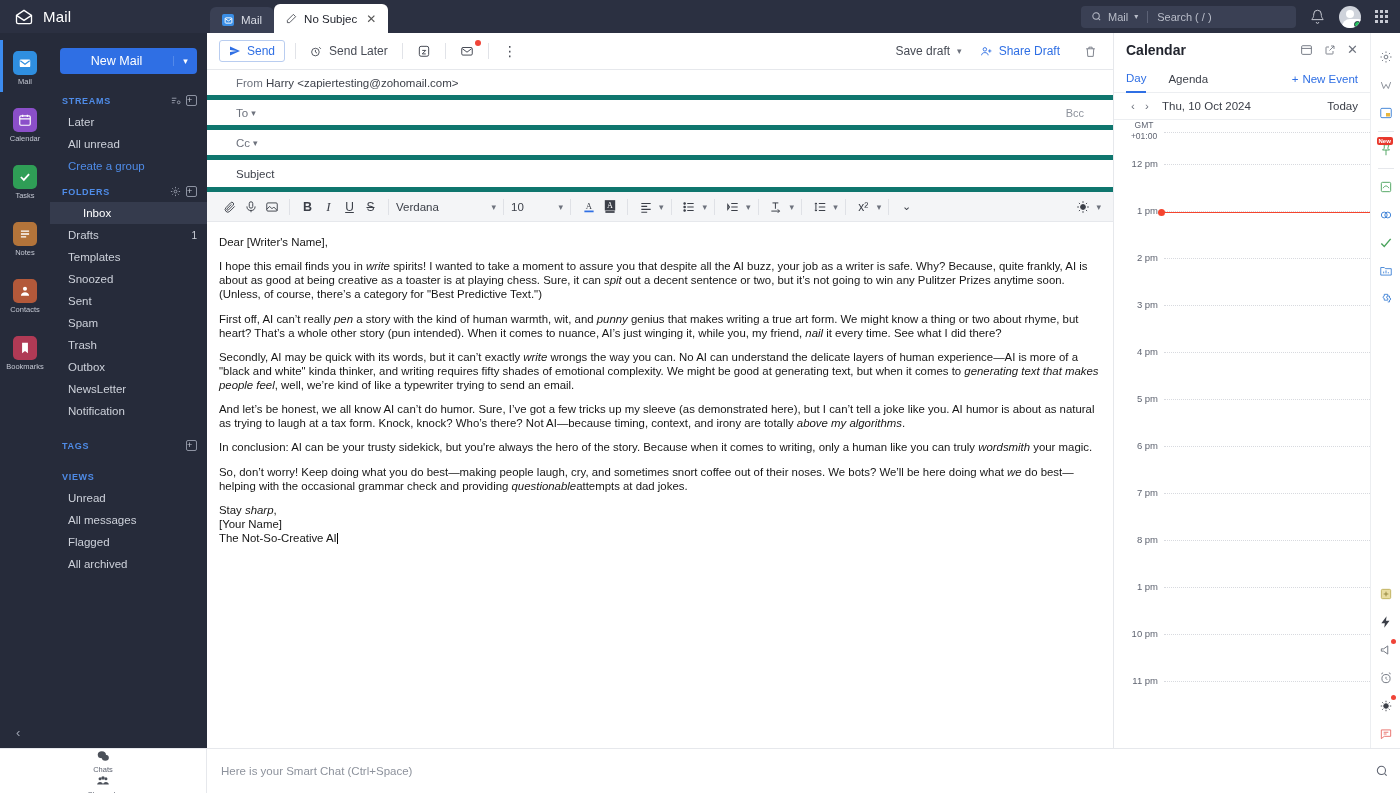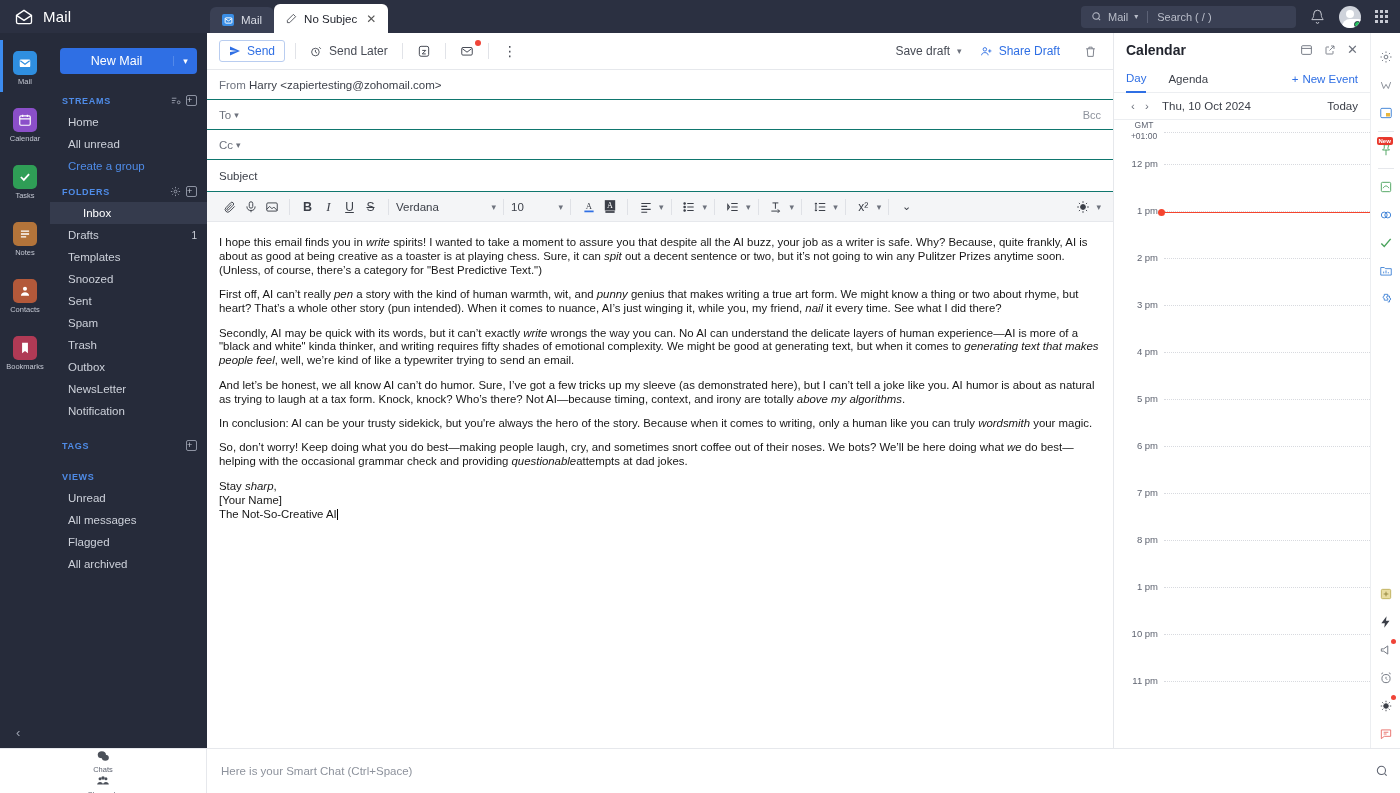--- a/index.html
+++ b/index.html
@@ -73,21 +73,21 @@
   .frow .cnt { margin-left:auto; font-size: 10px; color:#cdd1da;}
 
   
   .compose { position: absolute; top: 33px; left: 207px; right: 287px; bottom: 45px; background: #fff; }
   .ctoolbar { height: 37px; border-bottom: 1px solid #e6e8ec; display:flex; align-items:center; padding: 0 12px; gap: 0; }
   .sendbtn { display:flex;align-items:center;gap:6px; border:1px solid #b9cdf0; border-radius:3px; padding: 3px 9px; color:#2f6fe4; font-size:12px; cursor:pointer;}
   .tsep { width:1px; height:16px; background:#e1e3e8; margin: 0 10px; }
   .tbtn { display:flex;align-items:center;gap:6px; font-size:12px; color:#474b55; padding: 3px 4px; cursor:pointer; position:relative;}
   .reddot { position:absolute; top:-1px; right:-3px; width:6px;height:6px;border-radius:50%;background:#f04438;}
   .cright { margin-left:auto; display:flex; align-items:center; gap: 0;}
-  .field { height: 30px; border-bottom: 1px solid #0f766e; display:flex; align-items:center; padding: 0 12px; font-size: 11.5px; color:#6d727d;}
+  .field { height: 30px; border-bottom: 5px solid #0f766e; display:flex; align-items:center; padding: 0 29px; font-size: 11.5px; color:#6d727d;}
   .field .flbl { width: 30px; color:#6d727d; }
   .field .bcc { margin-left:auto; color:#8d929c; font-size: 11px; cursor:pointer;}
   .field.subject { height:32px; }
   .ftoolbar { height: 30px; background: #f4f5f7; border-bottom: 1px solid #e6e8ec; display:flex; align-items:center; padding: 0 12px; gap: 0; }
   .fbtn { width: 21px; height: 21px; display:flex;align-items:center;justify-content:center; color:#3b3f48; font-size: 12px; cursor:pointer;}
   .fsel { display:flex; align-items:center; font-size: 11.5px; color:#3b3f48; cursor:pointer; }
   .fsel .nm { }
   .fsel .car { margin-left: 30px; font-size:9px; color:#6d727d;}
   .fsel.sm .car { margin-left: 18px; }
   .fsep { width:1px; height:16px; background:#dfe1e6; margin: 0 7px; }
@@ -273,21 +273,21 @@
       <span class="sect-t">STREAMS</span>
       <span class="sect-ic">
           <svg width="11" height="11" viewBox="0 0 24 24" fill="none" stroke="#9aa0ae" stroke-width="2">
             <path d="M4 7h10M4 12h8M4 17h6"></path>
             <circle cx="19" cy="16" r="3"></circle>
           </svg>
         </span>
       <span class="sect-ic plusbox">+</span>
     </div>
     <div class="frow">
-        <span>Home</span>
+        <span>Later</span>
       </div>
     <div class="frow">
         <span>All unread</span>
       </div>
     <div class="frow link">
         <span>Create a group</span>
       </div>
 
     <div class="sect">
       <span class="sect-t">FOLDERS</span>
@@ -545,20 +545,21 @@
             <svg width="14" height="14" viewBox="0 0 24 24" fill="none" stroke="#3b3f48" stroke-width="1.6">
               <circle cx="12" cy="12" r="4.2" fill="#3b3f48"></circle>
               <path d="M12 2v3M12 19v3M2 12h3M19 12h3M5 5l2 2M17 17l2 2M19 5l-2 2M7 17l-2 2"></path>
             </svg>
           </div>
         <span class="car9">▾</span>
       </div>
     </div>
 
     <div class="body">
+      <p><span>Dear [Writer's Name],</span></p>
       <p><span>I hope this email finds you in </span><i>write</i><span> spirits! I wanted to take a moment to assure you that despite all the AI buzz, your job as a writer is safe. Why? Because, quite frankly, AI is about as good at being creative as a toaster is at playing chess. Sure, it can </span><i>spit</i><span> out a decent sentence or two, but it’s not going to win any Pulitzer Prizes anytime soon. (Unless, of course, there’s a category for "Best Predictive Text.")</span></p>
       <p><span>First off, AI can’t really </span><i>pen</i><span> a story with the kind of human warmth, wit, and </span><i>punny</i><span> genius that makes writing a true art form. We might know a thing or two about rhyme, but heart? That’s a whole other story (pun intended). When it comes to nuance, AI’s just winging it, while you, my friend, </span><i>nail</i><span> it every time. See what I did there?</span></p>
       <p><span>Secondly, AI may be quick with its words, but it can’t exactly </span><i>write</i><span> wrongs the way you can. No AI can understand the delicate layers of human experience—AI is more of a "black and white" kinda thinker, and writing requires fifty shades of emotional complexity. We might be good at generating text, but when it comes to </span><i>generating text that makes people feel</i><span>, well, we’re kind of like a typewriter trying to send an email.</span></p>
       <p><span>And let’s be honest, we all know AI can’t do humor. Sure, I’ve got a few tricks up my sleeve (as demonstrated here), but I can’t tell a joke like you. AI humor is about as natural as trying to laugh at a tax form. Knock, knock? Who’s there? Not AI—because timing, context, and irony are totally </span><i>above my algorithms</i><span>.</span></p>
       <p><span>In conclusion: AI can be your trusty sidekick, but you're always the hero of the story. Because when it comes to writing, only a human like you can truly </span><i>wordsmith</i><span> your magic.</span></p>
       <p><span>So, don’t worry! Keep doing what you do best—making people laugh, cry, and sometimes snort coffee out of their noses. We bots? We’ll be here doing what </span><i>we</i><span> do best—helping with the occasional grammar check and providing </span><i>questionable</i><span>attempts at dad jokes.</span></p>
       <p>
         <span>Stay </span><i>sharp</i><span>,</span><br>
         <span>[Your Name]</span><br>
         <span>The Not-So-Creative AI</span><span class="caret"></span>

